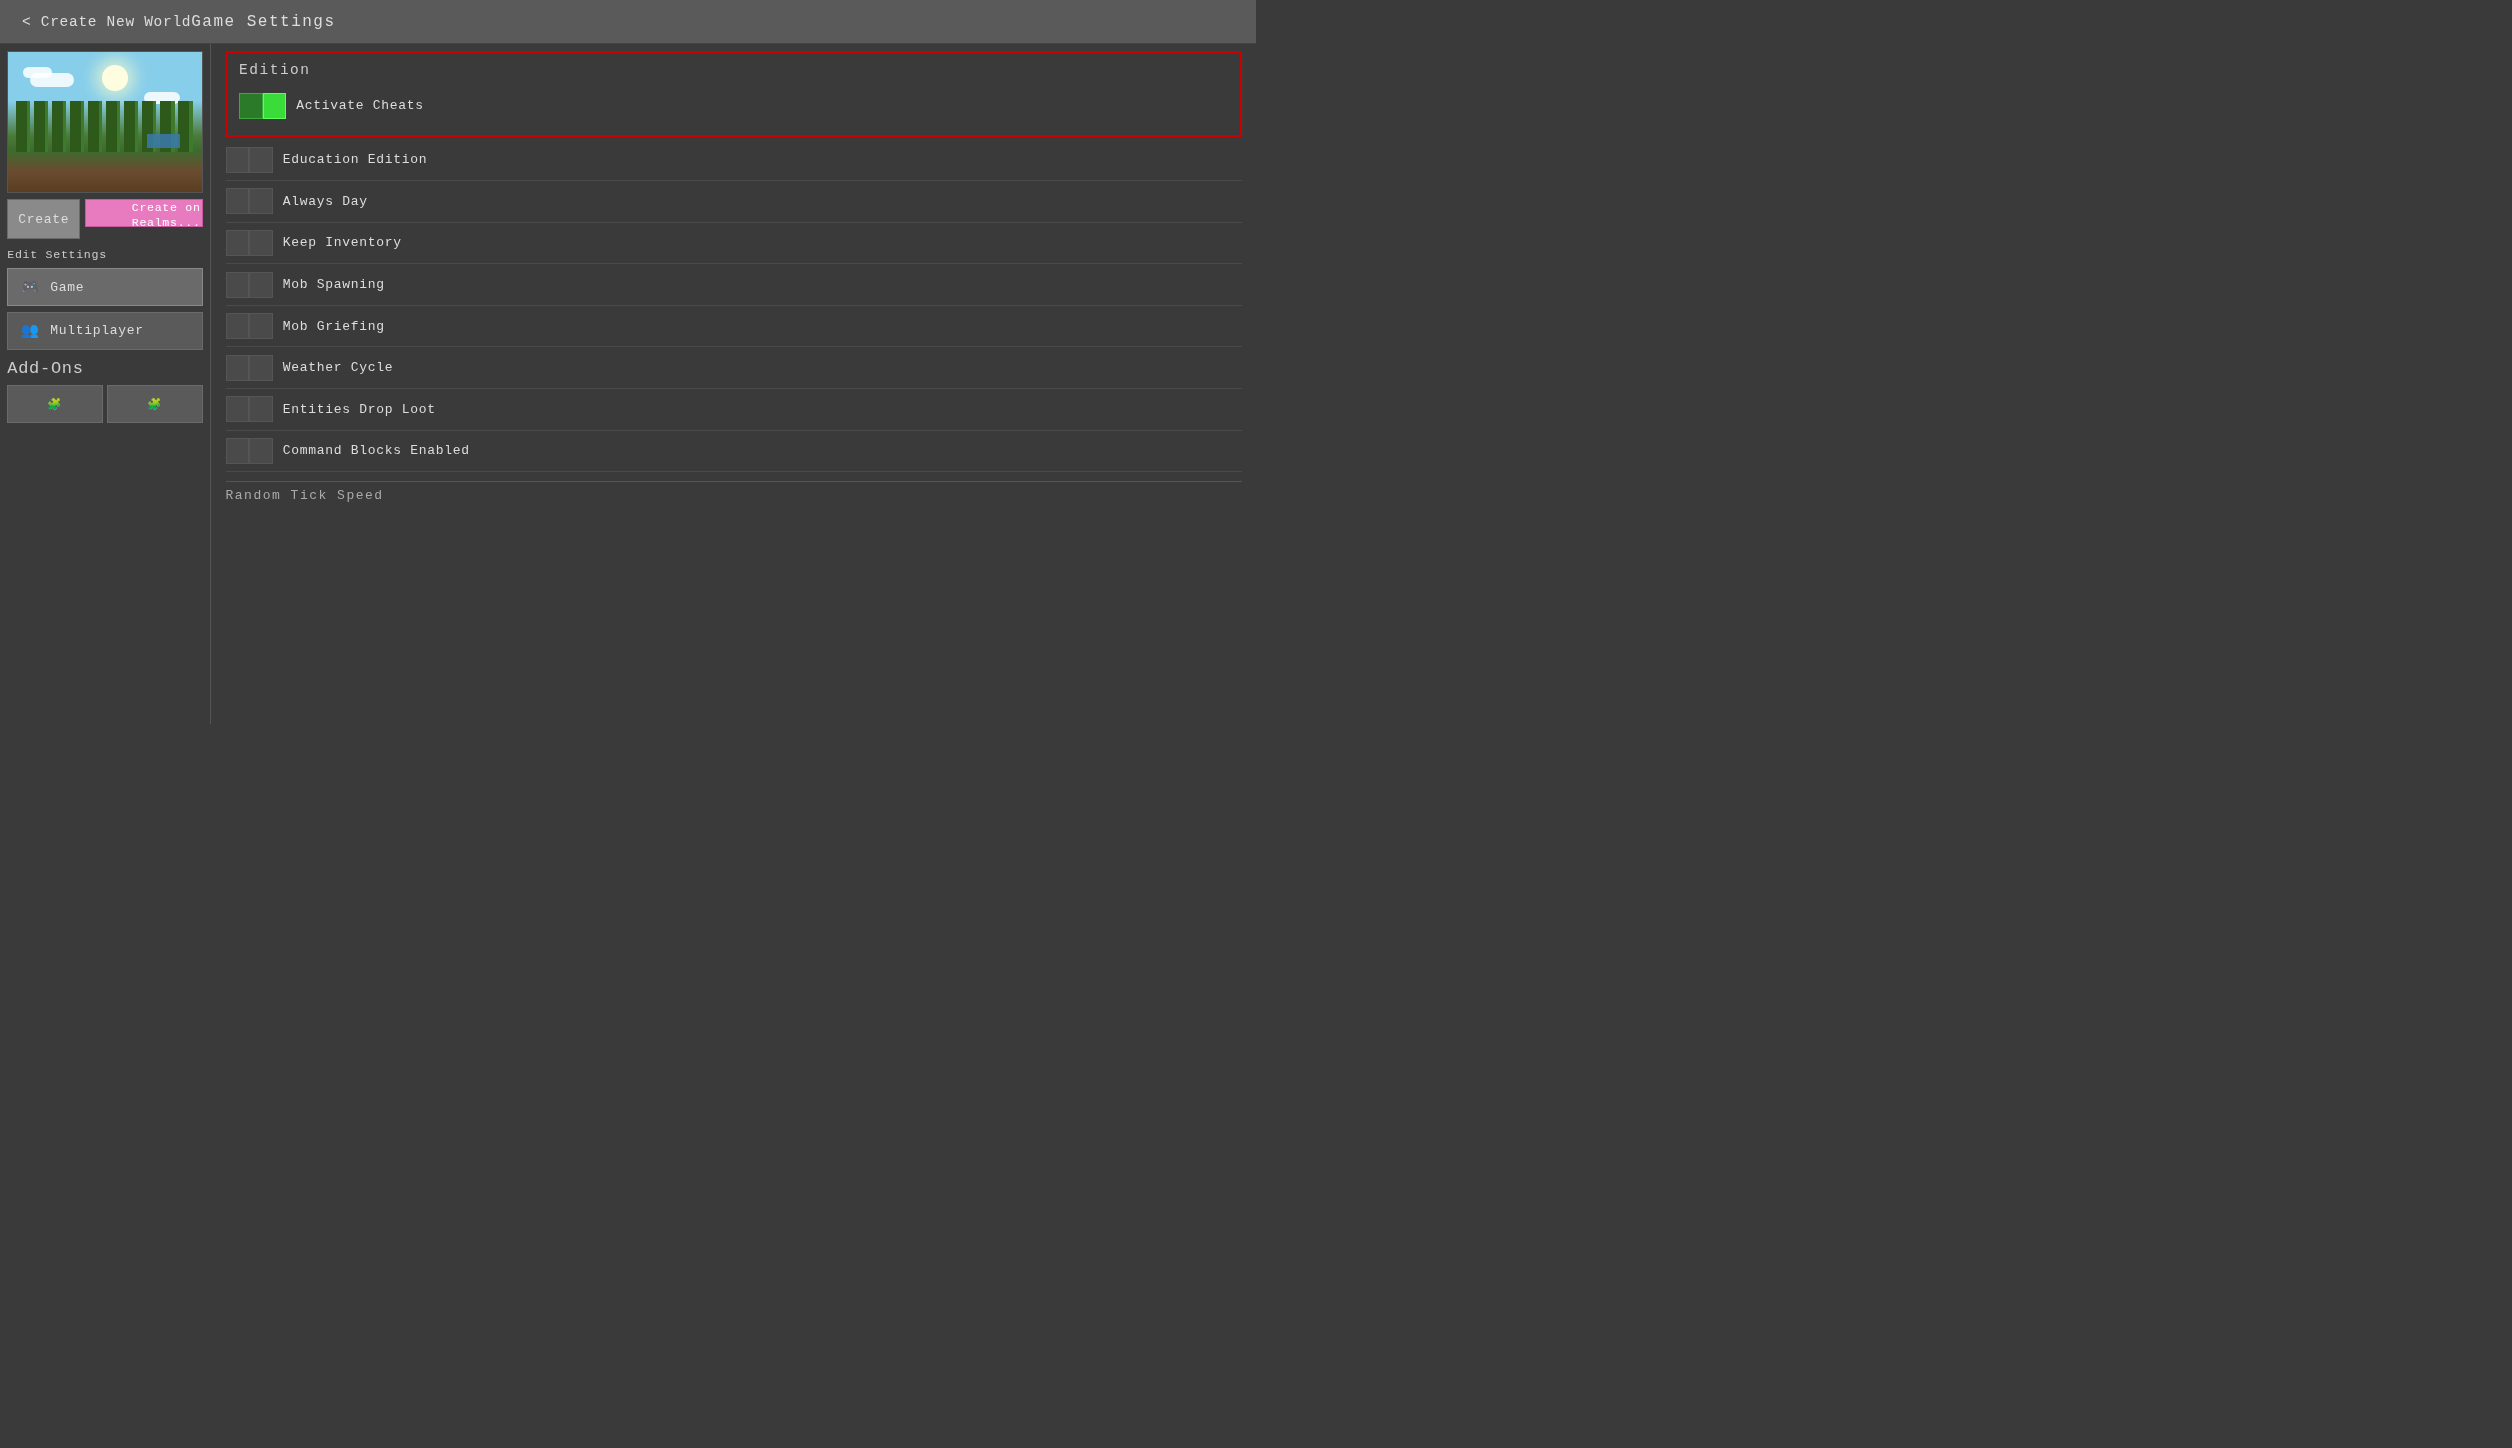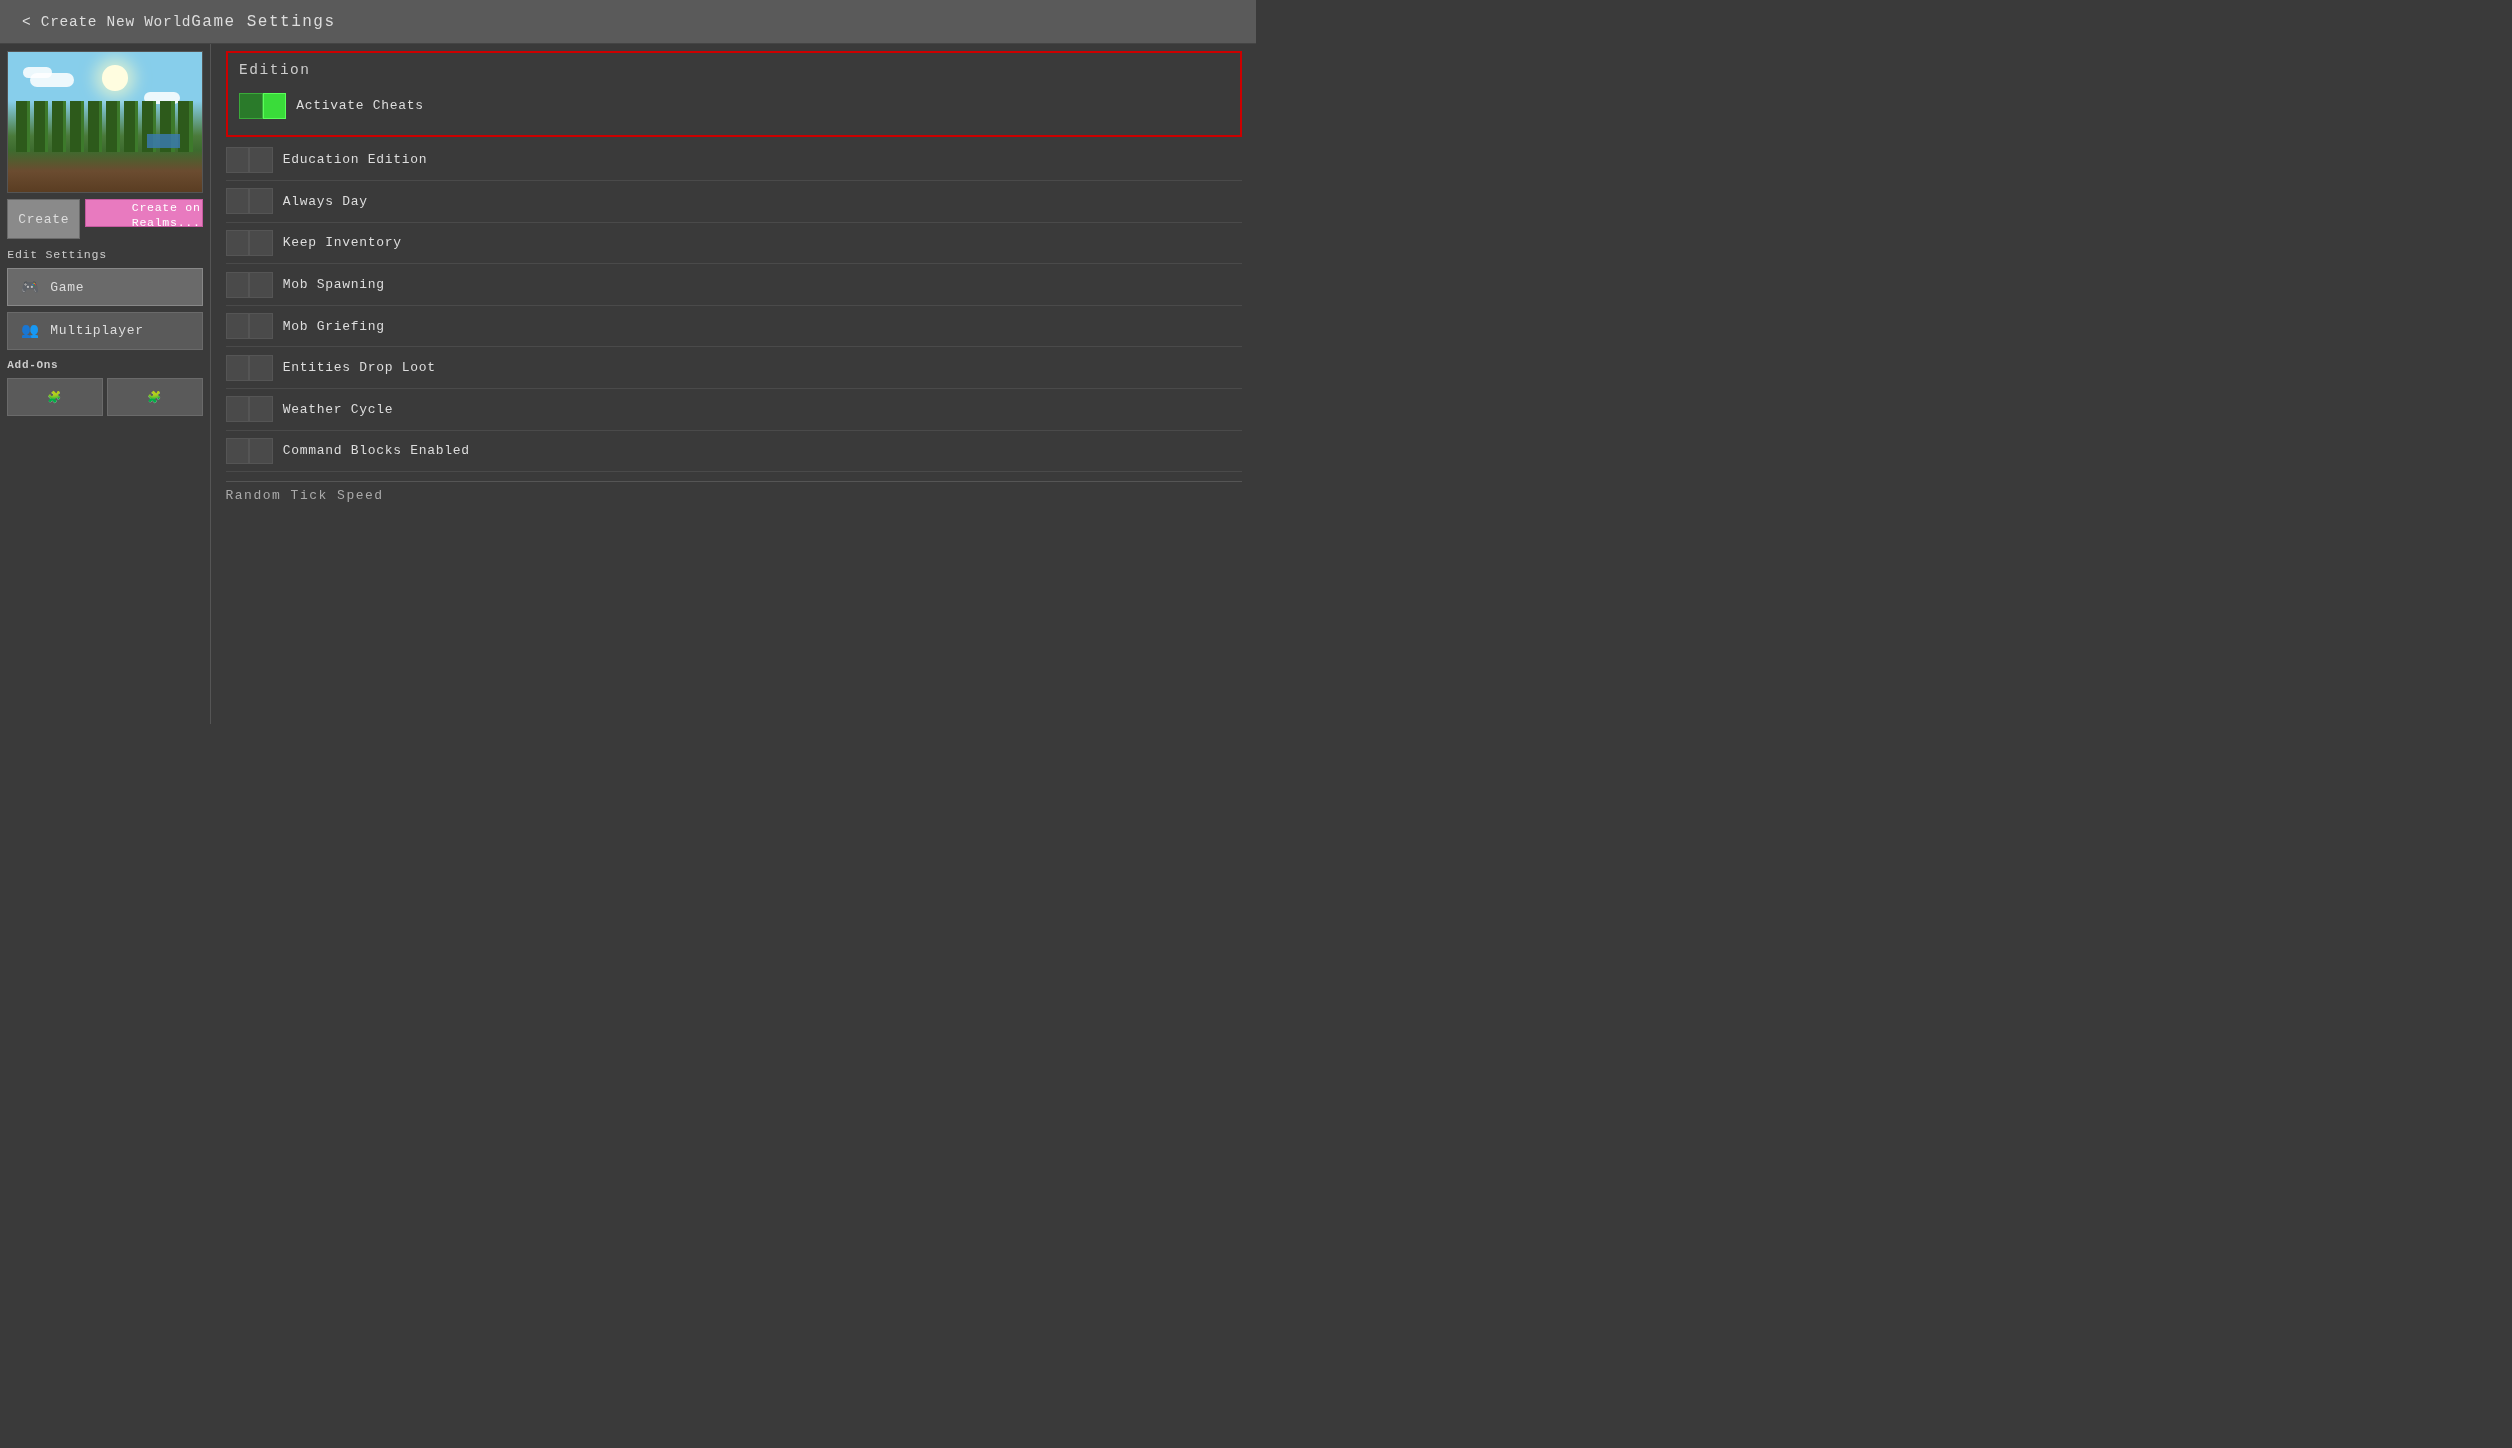--- a/index.html
+++ b/index.html
@@ -166,25 +166,24 @@
       font-size: 14.5px;
     }
 
     .nav-label {
       font-size: 13px;
       color: #ddd;
       letter-spacing: 0.7px;
     }
 
     .addons-label {
-      font-size: 11px;
+      font-size: 17px;
       color: #ccc;
       letter-spacing: 0.7px;
       padding: 2.9px 0 1.5px 0;
-      font-weight: bold;
     }
 
     .addons-row {
       display: flex;
       gap: 4.4px;
     }
 
     .addon-item {
       flex: 1;
       height: 38px;
@@ -393,29 +392,29 @@
         <div class="toggle-block right"></div>
       </div>
       <span class="toggle-label">Mob Griefing</span>
     </div>
 
     <div class="toggle-row">
       <div class="toggle-two-block">
         <div class="toggle-block left"></div>
         <div class="toggle-block right"></div>
       </div>
+      <span class="toggle-label">Weather Cycle</span>
+    </div>
+
+    <div class="toggle-row">
+      <div class="toggle-two-block">
+        <div class="toggle-block left"></div>
+        <div class="toggle-block right"></div>
+      </div>
       <span class="toggle-label">Entities Drop Loot</span>
-    </div>
-
-    <div class="toggle-row">
-      <div class="toggle-two-block">
-        <div class="toggle-block left"></div>
-        <div class="toggle-block right"></div>
-      </div>
-      <span class="toggle-label">Weather Cycle</span>
     </div>
 
     <div class="toggle-row">
       <div class="toggle-two-block">
         <div class="toggle-block left"></div>
         <div class="toggle-block right"></div>
       </div>
       <span class="toggle-label">Command Blocks Enabled</span>
     </div>
 

